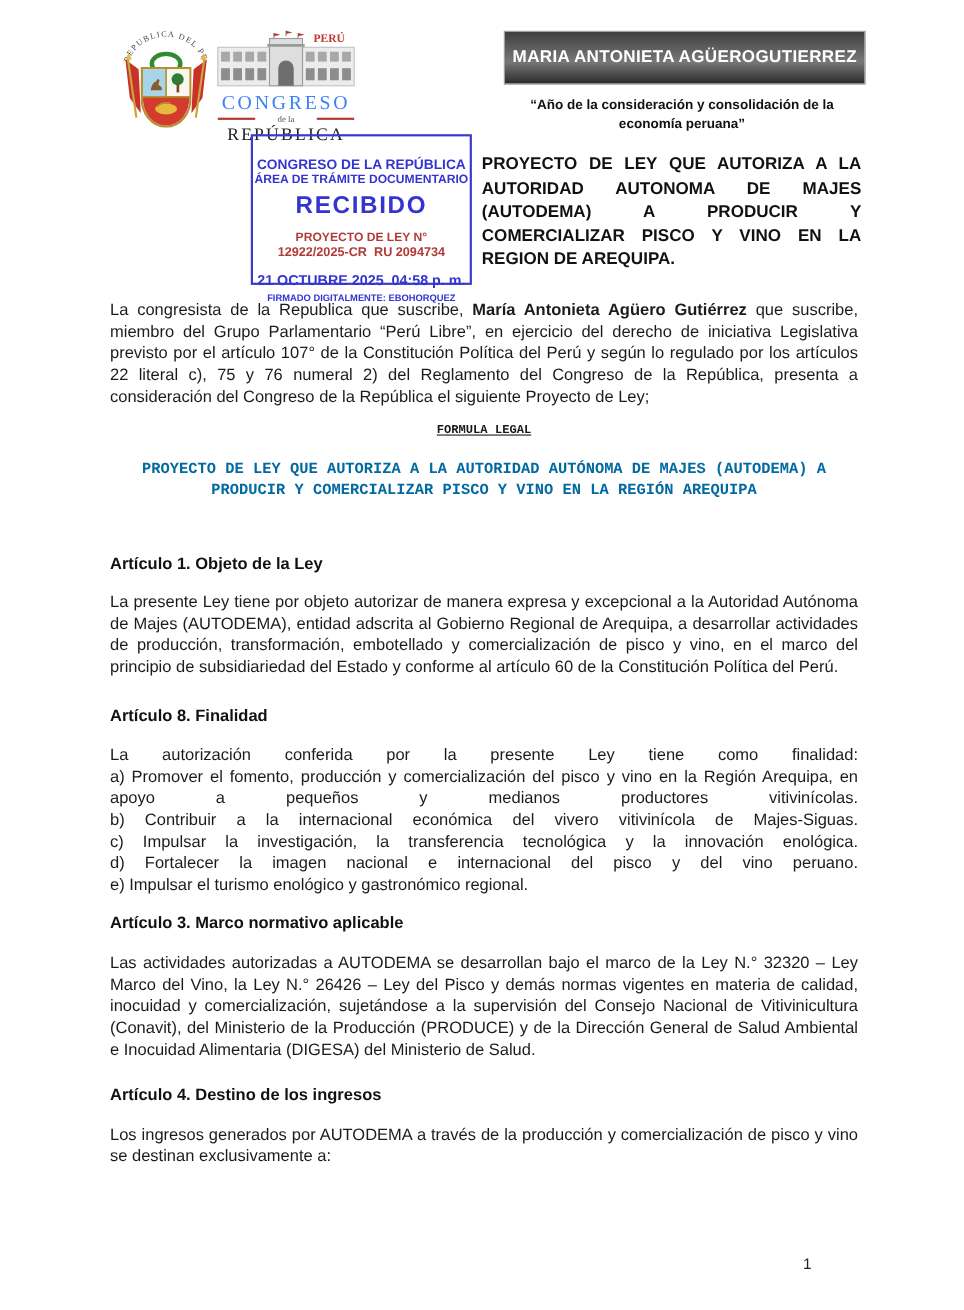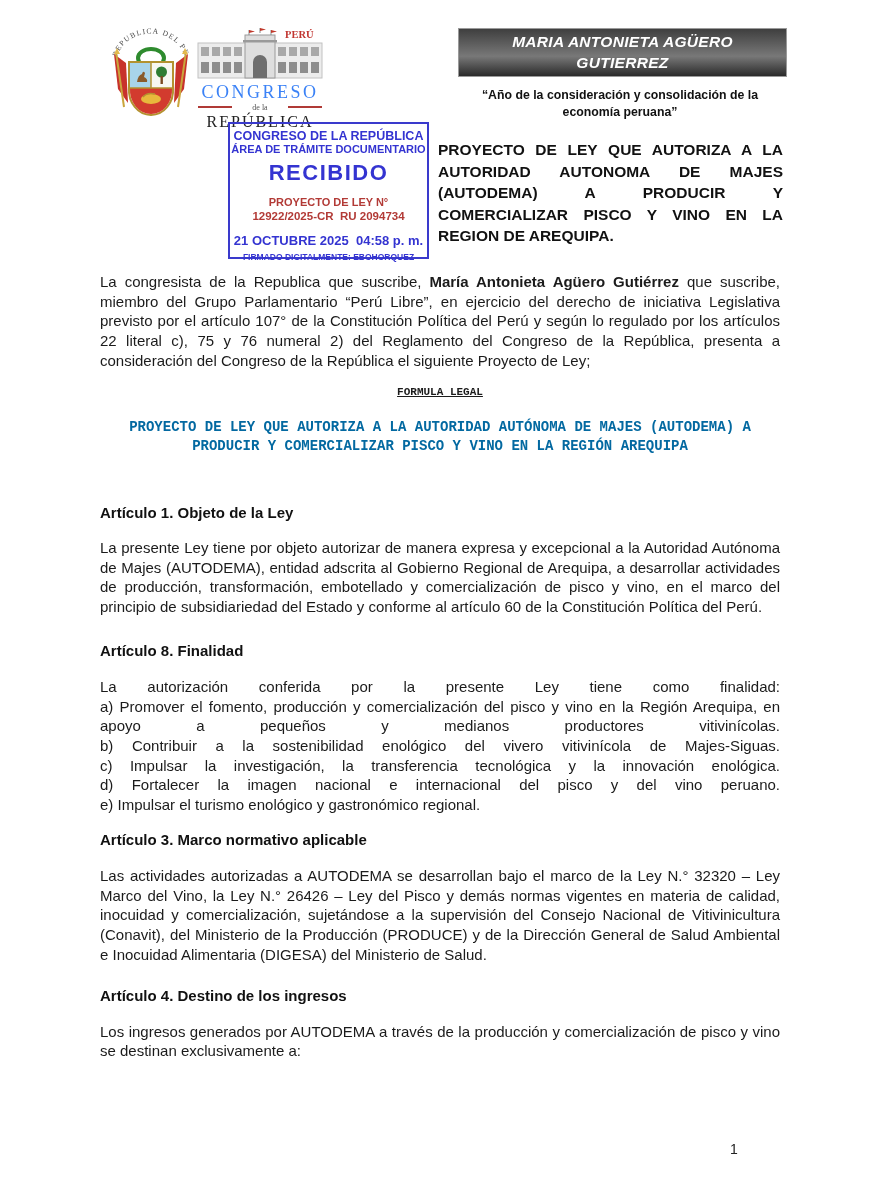--- a/index.html
+++ b/index.html
@@ -11,28 +11,28 @@
   .coat{position:absolute;left:110px;top:27px;}
   .congress-logo{position:absolute;left:194px;top:27px;width:132px;text-align:center;}
   .congress-word1{font-family:"Liberation Serif","DejaVu Serif",serif;font-size:18px;letter-spacing:2.5px;color:#3b82f6;line-height:1.05;}
   .dela-row{display:flex;align-items:center;justify-content:center;gap:20px;margin:1px 0;}
   .dela-row .rule{height:2px;width:34px;background:#b03a36;}
   .dela{font-family:"Liberation Serif","DejaVu Serif",serif;font-size:8px;color:#555;}
   .congress-word2{font-family:"Liberation Serif","DejaVu Serif",serif;font-size:16px;letter-spacing:2px;color:#222;line-height:1.1;}
   .banner{
     position:absolute;left:458px;top:28px;width:327px;height:47px;
     background:linear-gradient(180deg,#3f3f3f 0%,#787878 58%,#2a2a2a 100%);
-    border:1px solid #9a9a9a;display:flex;flex-direction:column;align-items:center;justify-content:center;
-    color:#fff;font-weight:bold;font-size:15.5px;line-height:1.35;text-align:center;letter-spacing:.3px;font-style:italic;
+    border:1px solid #9a9a9a;display:flex;flex-direction:row;align-items:center;justify-content:center;
+    color:#fff;font-weight:bold;font-size:15.5px;line-height:1.35;text-align:center;letter-spacing:.3px;
   }
   .quote{position:absolute;left:452px;top:87px;width:336px;text-align:center;font-weight:bold;font-size:12.3px;line-height:1.35;color:#111;}
   
   .stamp{
     position:absolute;left:228px;top:122px;width:201px;height:137px;
-    border:2px solid #3a3acc;box-sizing:border-box;text-align:center;padding-top:5px;
+    border:2px solid #3a3acc;box-sizing:border-box;text-align:center;padding-top:19px;
   }
   .stamp .b{color:#3434d1;font-weight:bold;}
   .stamp .r{color:#b23a36;font-weight:bold;}
   .st-l1{font-size:12.5px;line-height:1.15;}
   .st-l2{font-size:11px;line-height:1.2;}
   .st-recibido{font-size:22px;letter-spacing:1.5px;line-height:1.1;margin-top:4px;}
   .st-proy{font-size:11px;line-height:1.2;margin-top:11px;}
   .st-num{font-size:11.5px;line-height:1.25;}
   .st-date{font-size:13px;line-height:1.2;margin-top:10px;}
   .st-sign{font-size:8.5px;line-height:1.3;margin-top:3px;}
@@ -167,21 +167,21 @@
 
     <section>
       <h3 class="art mt46">Artículo 1. Objeto de la Ley</h3>
       <p class="art-body">La presente Ley tiene por objeto autorizar de manera expresa y excepcional a la Autoridad Autónoma de Majes (AUTODEMA), entidad adscrita al Gobierno Regional de Arequipa, a desarrollar actividades de producción, transformación, embotellado y comercialización de pisco y vino, en el marco del principio de subsidiariedad del Estado y conforme al artículo 60 de la Constitución Política del Perú.</p>
     </section>
 
     <section>
       <h3 class="art mt24">Artículo 8. Finalidad</h3>
       <div class="fin-item jl art-body-tight">La autorización conferida por la presente Ley tiene como finalidad:</div>
       <div class="fin-item jl">a) Promover el fomento, producción y comercialización del pisco y vino en la Región Arequipa, en apoyo a pequeños y medianos productores vitivinícolas.</div>
-      <div class="fin-item jl">b) Contribuir a la sostenibilidad enológico del vivero vitivinícola de Majes-Siguas.</div>
+      <div class="fin-item jl">b) Contribuir a la internacional económica del vivero vitivinícola de Majes-Siguas.</div>
       <div class="fin-item jl">c) Impulsar la investigación, la transferencia tecnológica y la innovación enológica.</div>
       <div class="fin-item jl">d) Fortalecer la imagen nacional e internacional del pisco y del vino peruano.</div>
       <div class="fin-item">e) Impulsar el turismo enológico y gastronómico regional.</div>
     </section>
 
     <section>
       <h3 class="art mt15">Artículo 3. Marco normativo aplicable</h3>
       <p class="art-body-tight">Las actividades autorizadas a AUTODEMA se desarrollan bajo el marco de la Ley N.° 32320 – Ley Marco del Vino, la Ley N.° 26426 – Ley del Pisco y demás normas vigentes en materia de calidad, inocuidad y comercialización, sujetándose a la supervisión del Consejo Nacional de Vitivinicultura (Conavit), del Ministerio de la Producción (PRODUCE) y de la Dirección General de Salud Ambiental e Inocuidad Alimentaria (DIGESA) del Ministerio de Salud.</p>
     </section>
 

